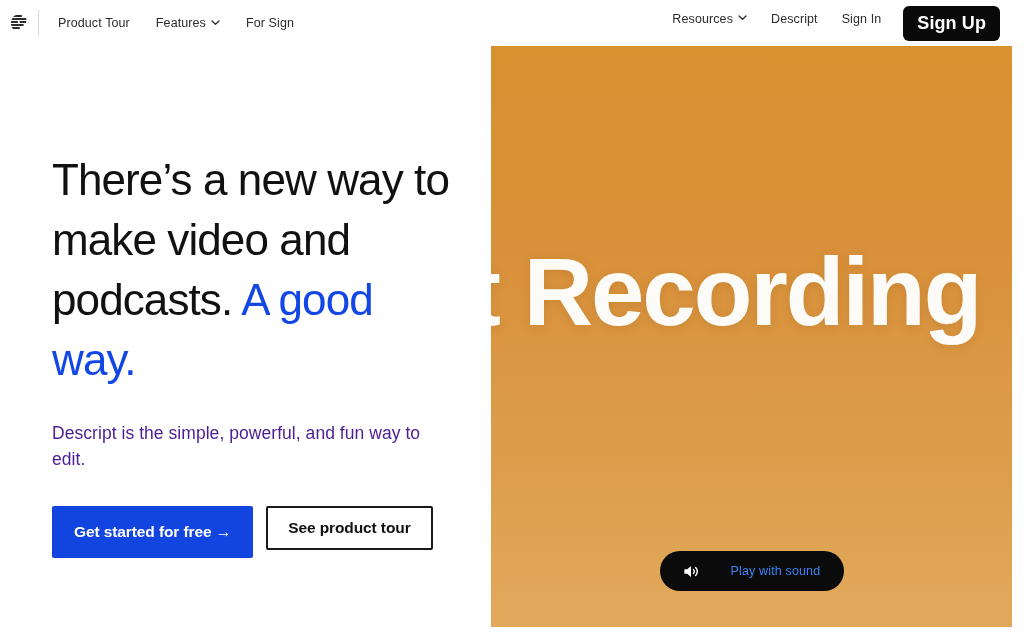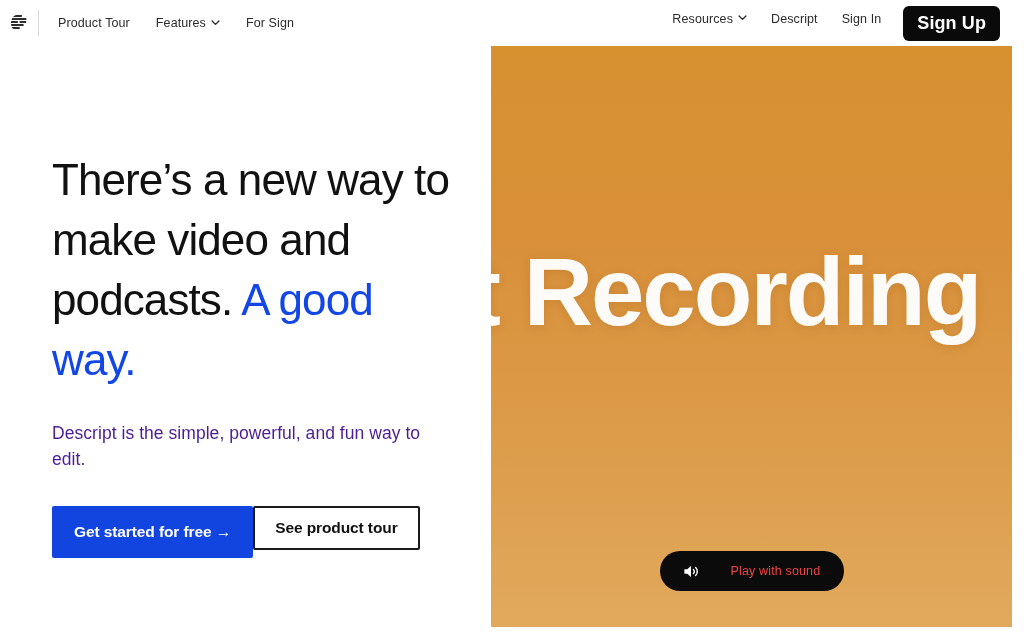--- a/index.html
+++ b/index.html
@@ -133,20 +133,21 @@
     color: #4c1d95;
     font-weight: 400;
     letter-spacing: .05px;
     max-width: 395px;
   }
 
   .cta-row {
     margin-top: 34px;
     display: flex;
     align-items: stretch;
+    gap: 13px;
   }
 
   .btn-primary {
     background: #1244e0;
     color: #ffffff;
     font-size: 15.5px;
     font-weight: 700;
     border: none;
     padding: 0 22px;
     height: 52px;
@@ -215,21 +216,21 @@
   }
 
   .speaker-icon {
     width: 19px;
     height: 19px;
     flex: none;
     display: block;
   }
 
   .play-pill-label {
-    color: #ef4444;
+    color: #3b82f6;
     font-size: 12.5px;
     font-weight: 400;
     letter-spacing: .15px;
     margin-left: 30px;
     white-space: nowrap;
     font-family: "Liberation Sans", sans-serif;
   }
 </style>
 </head>
 <body>

